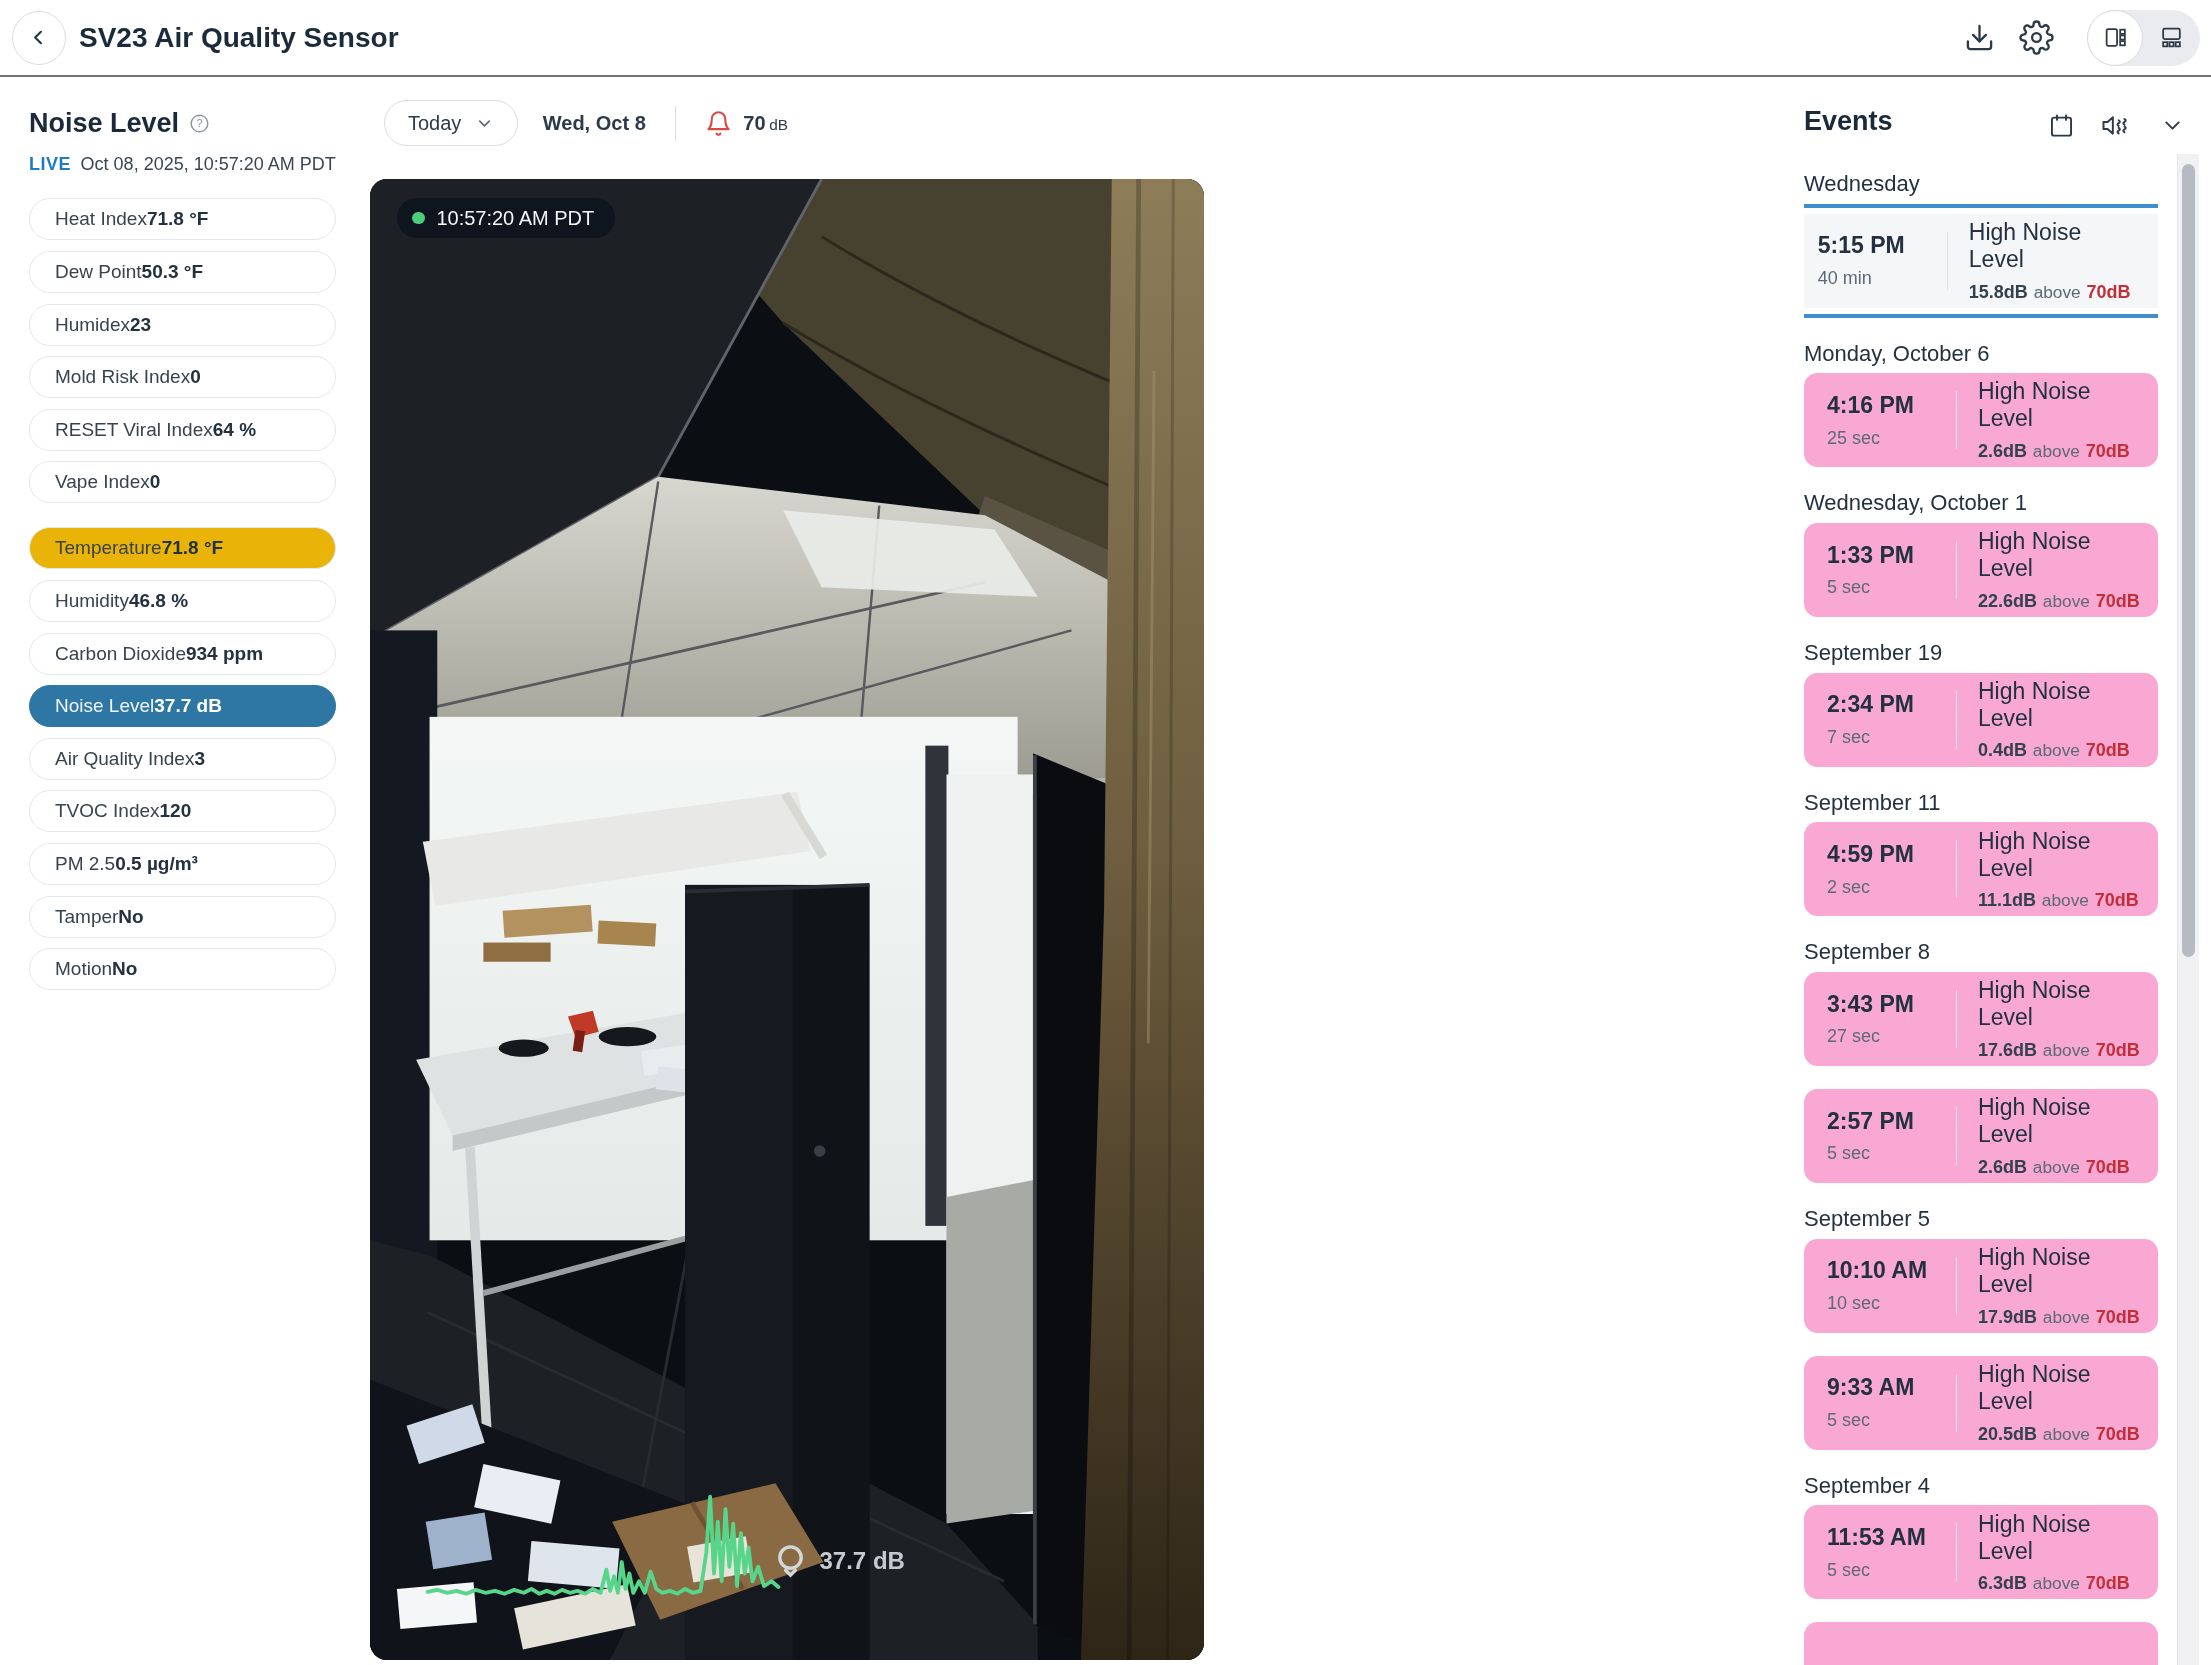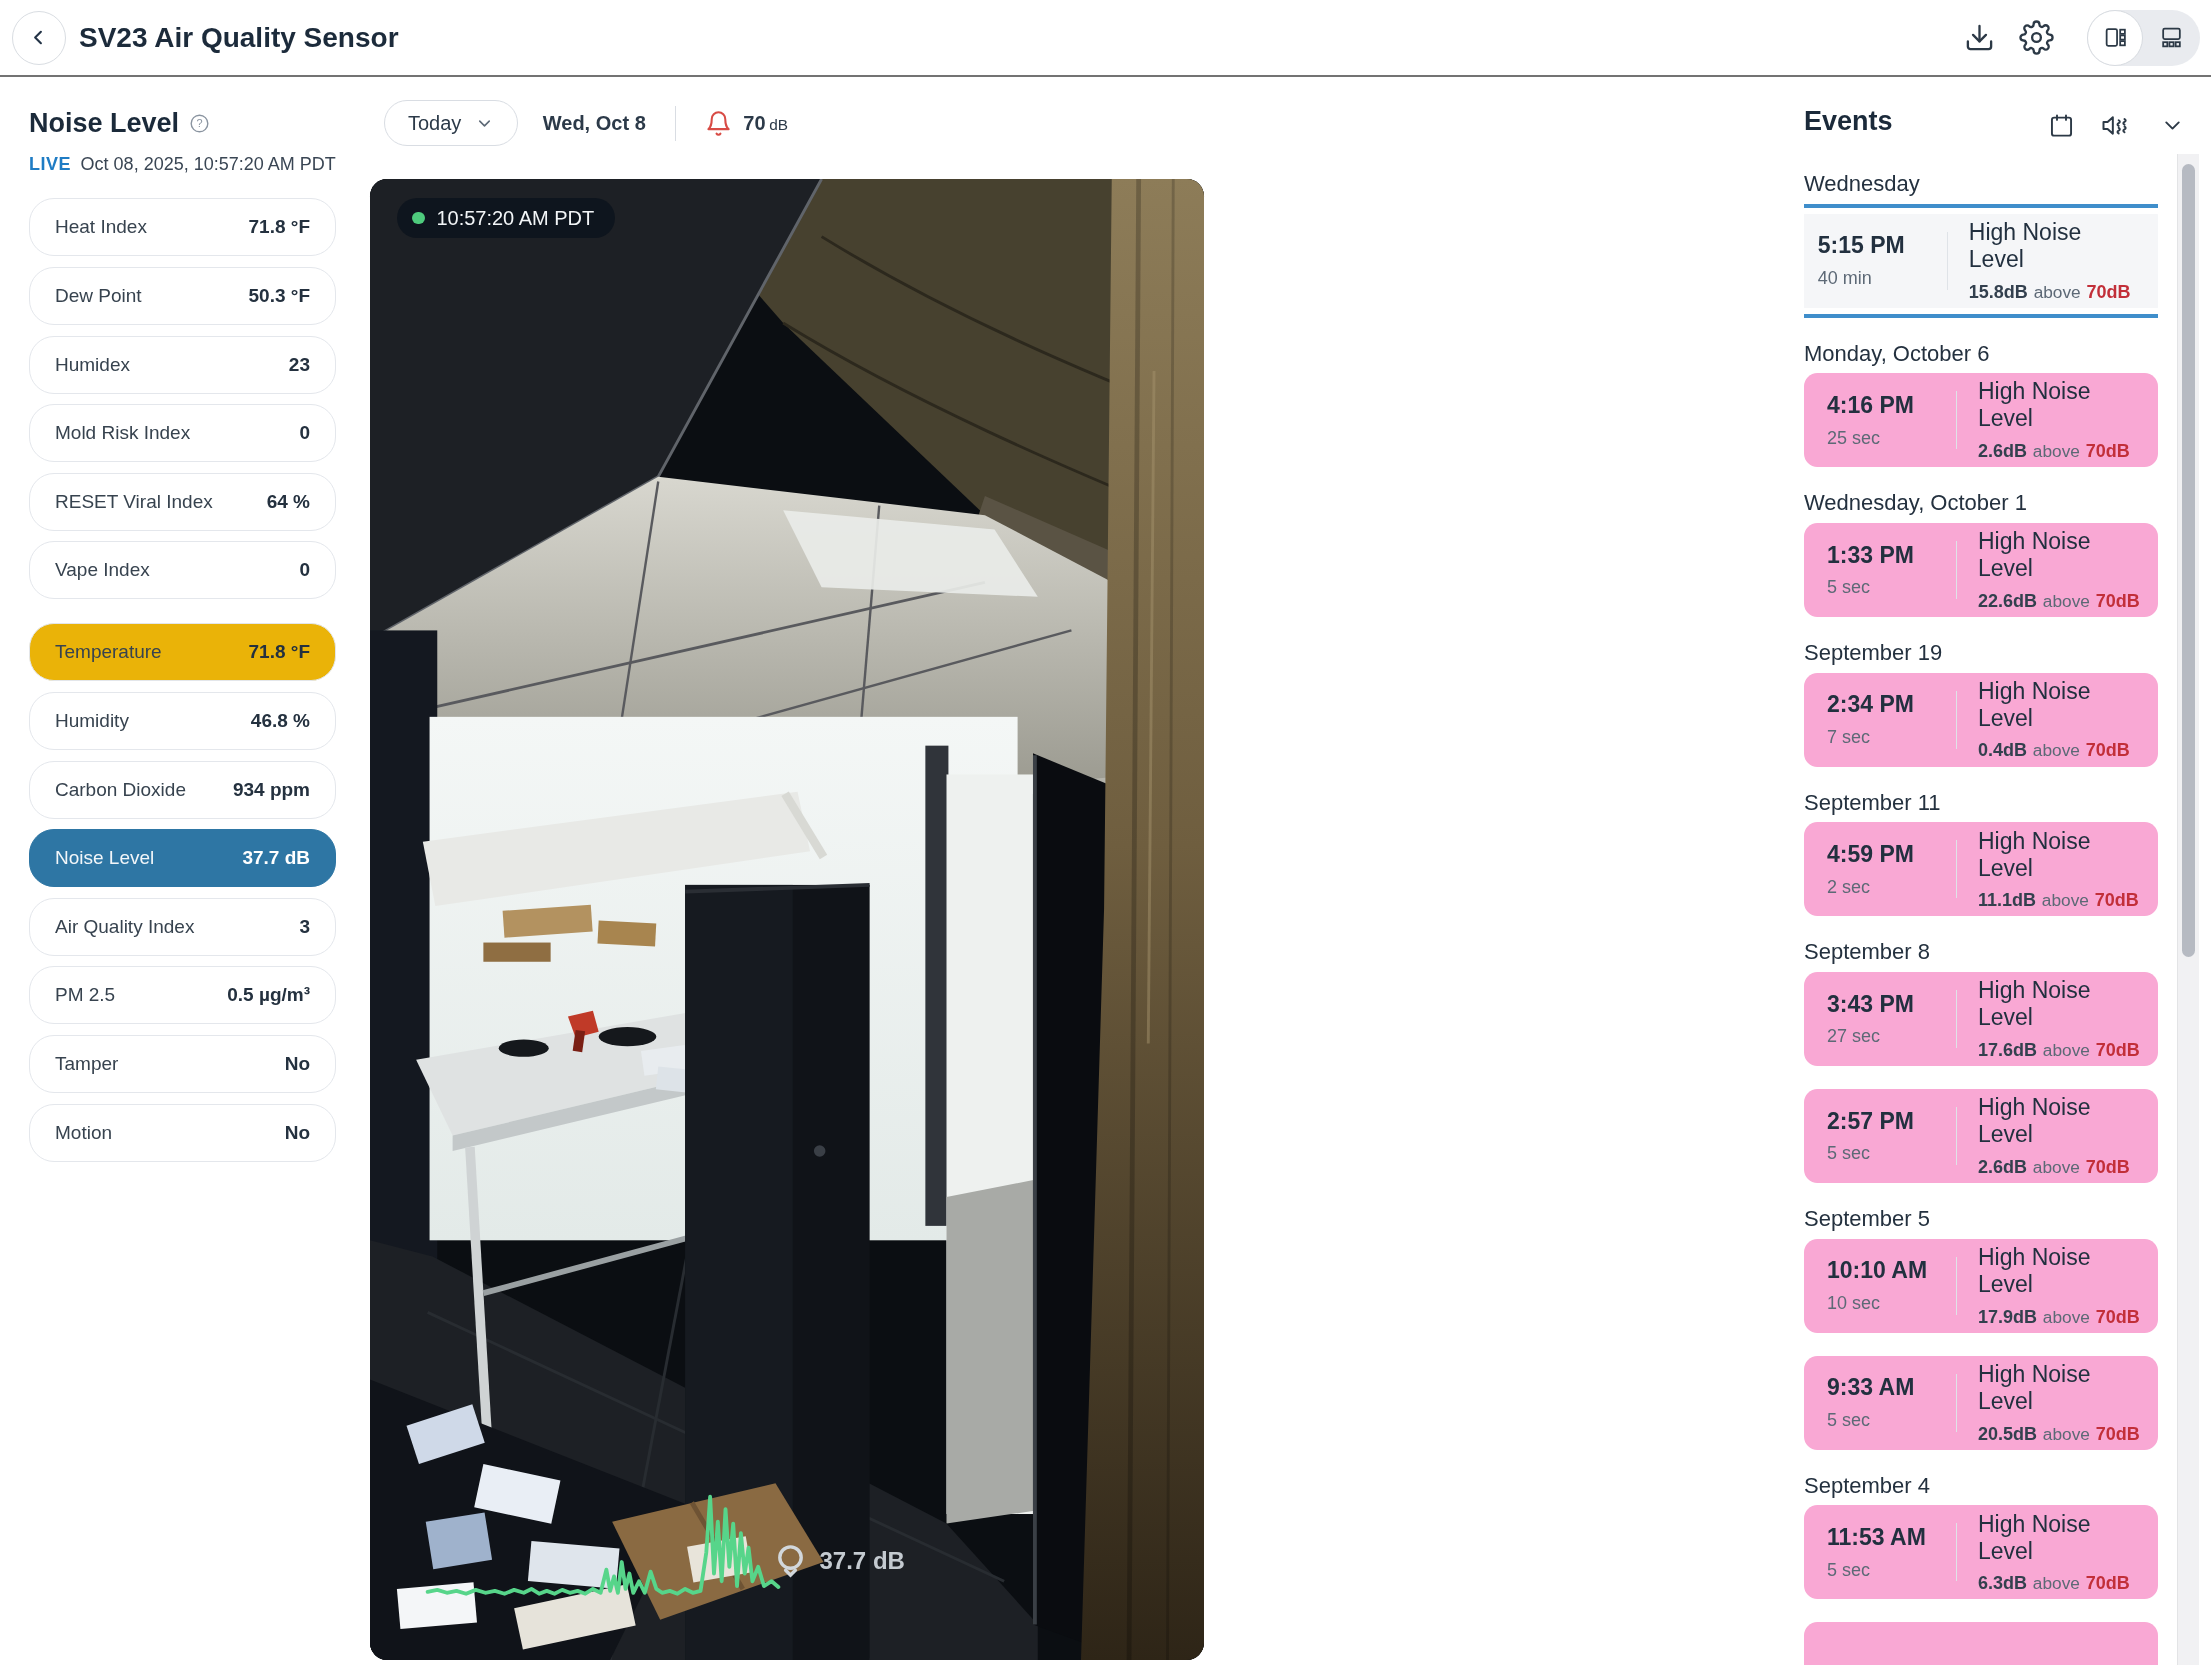--- a/index.html
+++ b/index.html
@@ -24,22 +24,22 @@
   .toggle-seg.active{background:#fff;border:1px solid #d7dbe0;border-radius:50%;box-sizing:border-box;}
   
   .sidebar{position:absolute;left:29px;top:108px;width:307px;}
   .sb-title-row{display:flex;align-items:center;gap:9.6px;}
   .sb-title{font-size:27px;font-weight:700;color:#1b2a3a;}
   .help-icon{color:#8a94a0;display:flex;}
   .live-row{margin-top:15.4px;font-size:18px;display:flex;gap:9.6px;align-items:baseline;}
   .live-badge{color:#1f7cc4;font-weight:700;letter-spacing:0.5px;}
   .live-ts{color:#3a4654;}
   .metric-list{margin-top:23px;}
-  .metric-pill{height:58px;border:1px solid #e4e7ec;border-radius:25px;background:#fff;
-    display:flex;align-items:center;justify-content:space-between;padding:0 25px;margin-bottom:10.6px;
+  .metric-pill{height:42px;border:1px solid #e4e7ec;border-radius:25px;background:#fff;
+    display:flex;align-items:center;padding:0 25px;margin-bottom:10.6px;
     box-sizing:border-box;cursor:pointer;}
   .metric-pill .m-label{font-size:19px;color:#37434f;}
   .metric-pill .m-value{font-size:19px;font-weight:700;color:#24313f;}
   .metric-pill.muted{background:#eab308;border-color:#e3e6ea;margin-top:24px;}
   .metric-pill.selected{background:#2e76a4;border-color:#2e76a4;}
   .metric-pill.selected .m-label{color:#f2f6f9;}
   .metric-pill.selected .m-value{color:#ffffff;}
   
   .toolbar{position:absolute;left:384px;top:100px;height:46px;display:flex;align-items:center;}
   .range-btn{height:44px;border:1.9px solid #d9dde3;border-radius:23px;background:#fff;display:flex;align-items:center;
@@ -189,20 +189,24 @@
       </div>
       <div class="metric-pill selected">
         <span class="m-label">Noise Level</span>
         <span class="m-value">37.7 dB</span>
       </div>
       <div class="metric-pill">
         <span class="m-label">Air Quality Index</span>
         <span class="m-value">3</span>
       </div>
       <div class="metric-pill">
+        <span class="m-label">TVOC Index</span>
+        <span class="m-value">120</span>
+      </div>
+      <div class="metric-pill">
         <span class="m-label">PM 2.5</span>
         <span class="m-value">0.5 µg/m³</span>
       </div>
       <div class="metric-pill">
         <span class="m-label">Tamper</span>
         <span class="m-value">No</span>
       </div>
       <div class="metric-pill">
         <span class="m-label">Motion</span>
         <span class="m-value">No</span>

